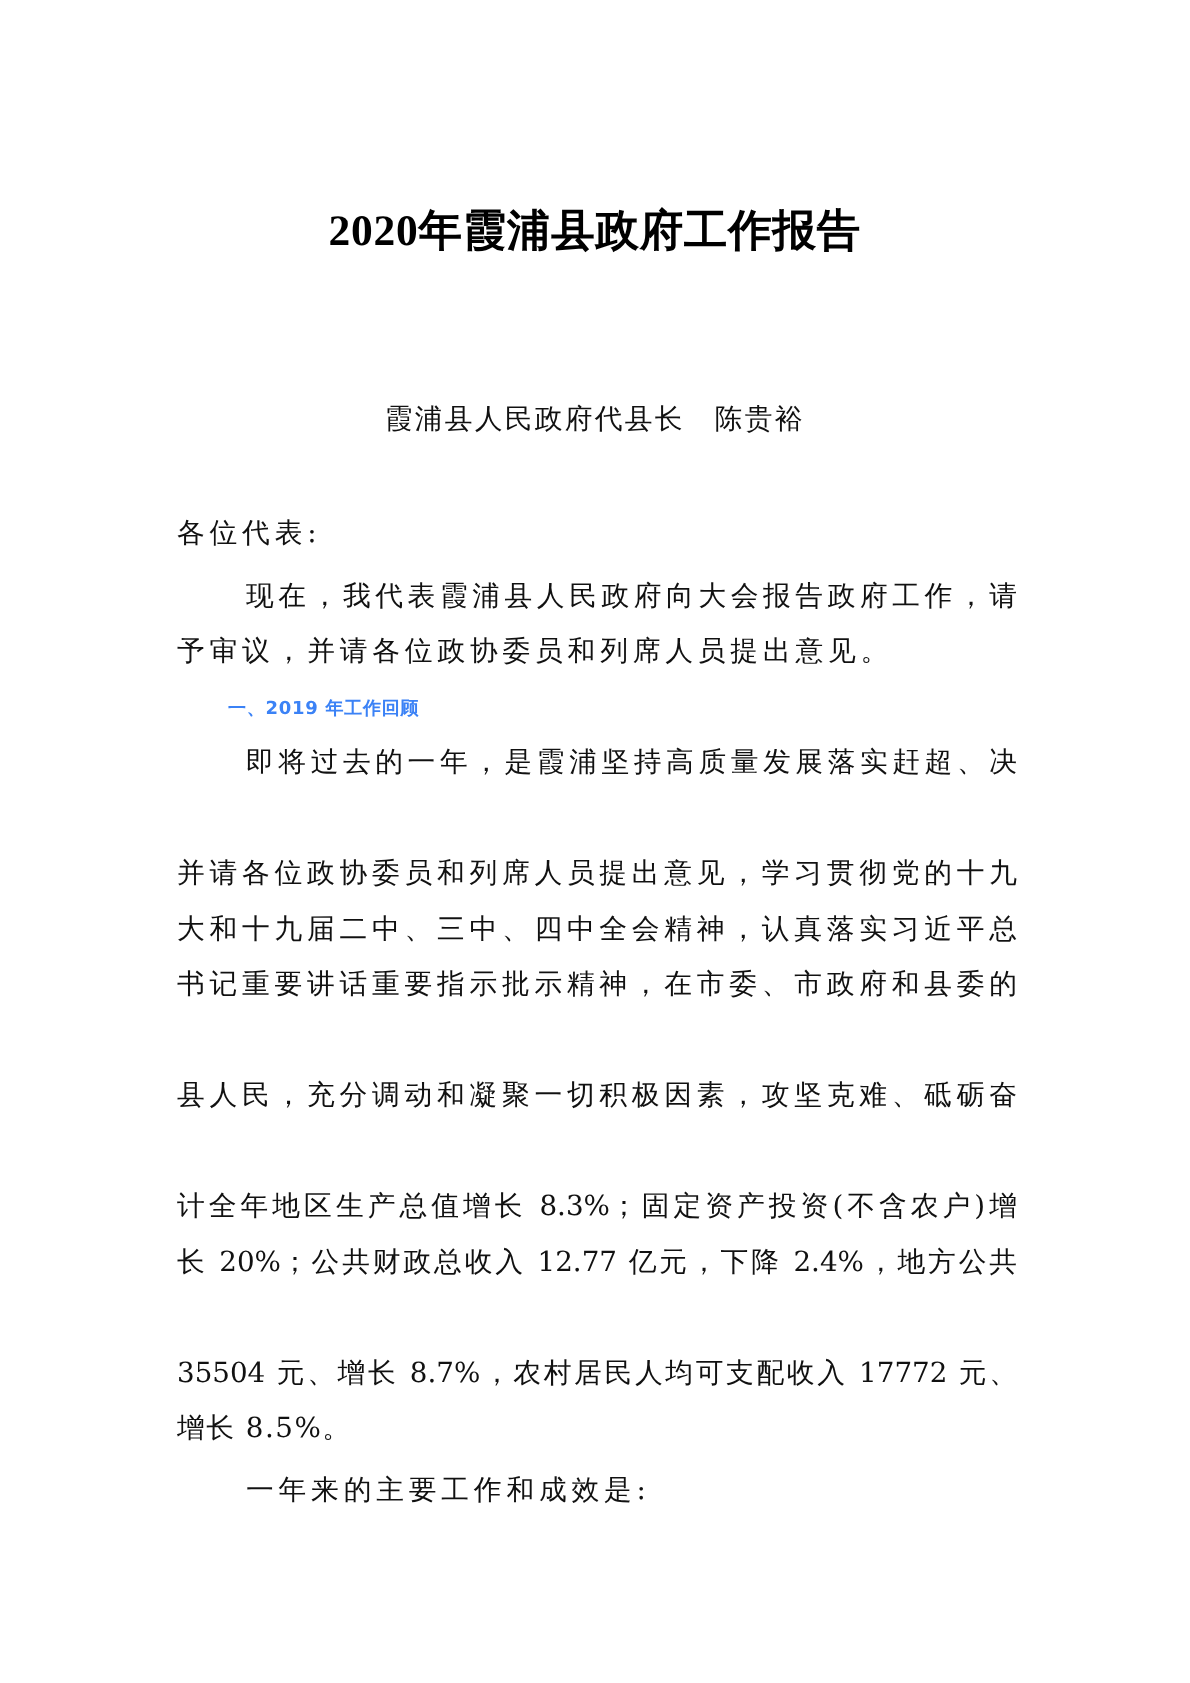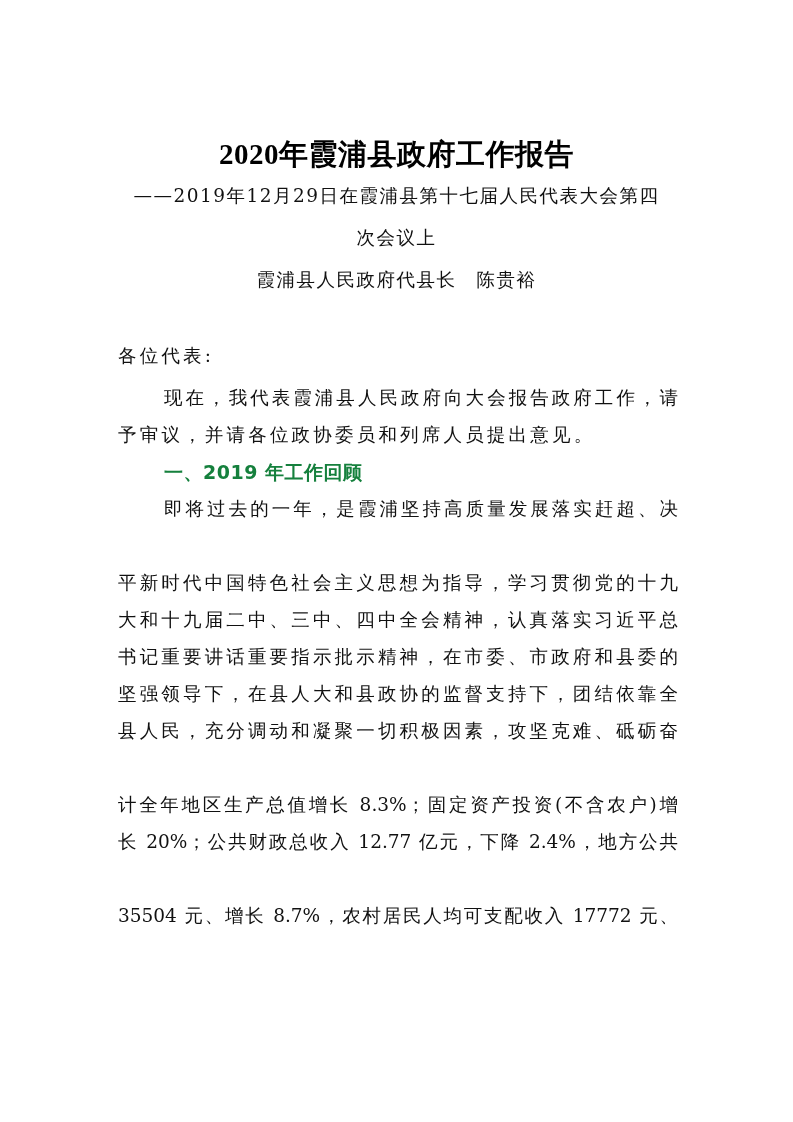--- a/index.html
+++ b/index.html
@@ -49,57 +49,56 @@
       width: 560px;
       font-size: 18.5px;
       line-height: 28px;
       white-space: nowrap;
       letter-spacing: 3.2px;
       color: #111;
     }
     .indent { left: 164px; width: 514px; }
     .heading {
       position: absolute;
-      left: 164px;
+      left: 152px;
       font-family: "DejaVu Sans", "Liberation Sans", sans-serif;
       font-weight: bold;
-      font-size: 19px;
+      font-size: 12px;
       line-height: 28px;
-      color: #15803d;
+      color: #3b82f6;
       letter-spacing: 0.5px;
     }
     .justify {
       text-align: justify;
       text-align-last: justify;
       letter-spacing: 0;
     }
   </style>
 </head>
 <body>
 
 <div class="page">
 
   <div class="title">2020年霞浦县政府工作报告</div>
 
-  <div class="subtitle-line" style="top:182px;">——2019年12月29日在霞浦县第十七届人民代表大会第四</div>
-  <div class="subtitle-line" style="top:224px;">次会议上</div>
 
   <div class="subtitle-line" style="top:266px;">霞浦县人民政府代县长　陈贵裕</div>
 
   <div class="line" style="top:342px;">各位代表:</div>
 
   <div class="line indent justify" style="top:384px;">现在，我代表霞浦县人民政府向大会报告政府工作，请</div>
   <div class="line" style="top:421px;">予审议，并请各位政协委员和列席人员提出意见。</div>
 
   <div class="heading" style="top:458px;">一、2019 年工作回顾</div>
 
   <div class="line indent justify" style="top:495px;">即将过去的一年，是霞浦坚持高质量发展落实赶超、决</div>
-  <div class="line justify" style="top:569px;">平新时代中国特色社会主义思想为指导，学习贯彻党的十九</div>
+  <div class="line justify" style="top:569px;">并请各位政协委员和列席人员提出意见，学习贯彻党的十九</div>
   <div class="line justify" style="top:606px;">大和十九届二中、三中、四中全会精神，认真落实习近平总</div>
   <div class="line justify" style="top:643px;">书记重要讲话重要指示批示精神，在市委、市政府和县委的</div>
-  <div class="line justify" style="top:680px;">坚强领导下，在县人大和县政协的监督支持下，团结依靠全</div>
   <div class="line justify" style="top:717px;">县人民，充分调动和凝聚一切积极因素，攻坚克难、砥砺奋</div>
   <div class="line justify" style="top:791px;">计全年地区生产总值增长 8.3%；固定资产投资(不含农户)增</div>
   <div class="line justify" style="top:828px;">长 20%；公共财政总收入 12.77 亿元，下降 2.4%，地方公共</div>
   <div class="line justify" style="top:902px;">35504 元、增长 8.7%，农村居民人均可支配收入 17772 元、</div>
+  <div class="line" style="top:939px; letter-spacing:1px;">增长 8.5%。</div>
 
+  <div class="line indent" style="top:980px;">一年来的主要工作和成效是:</div>
 
 </div>
 
 </body></html>

